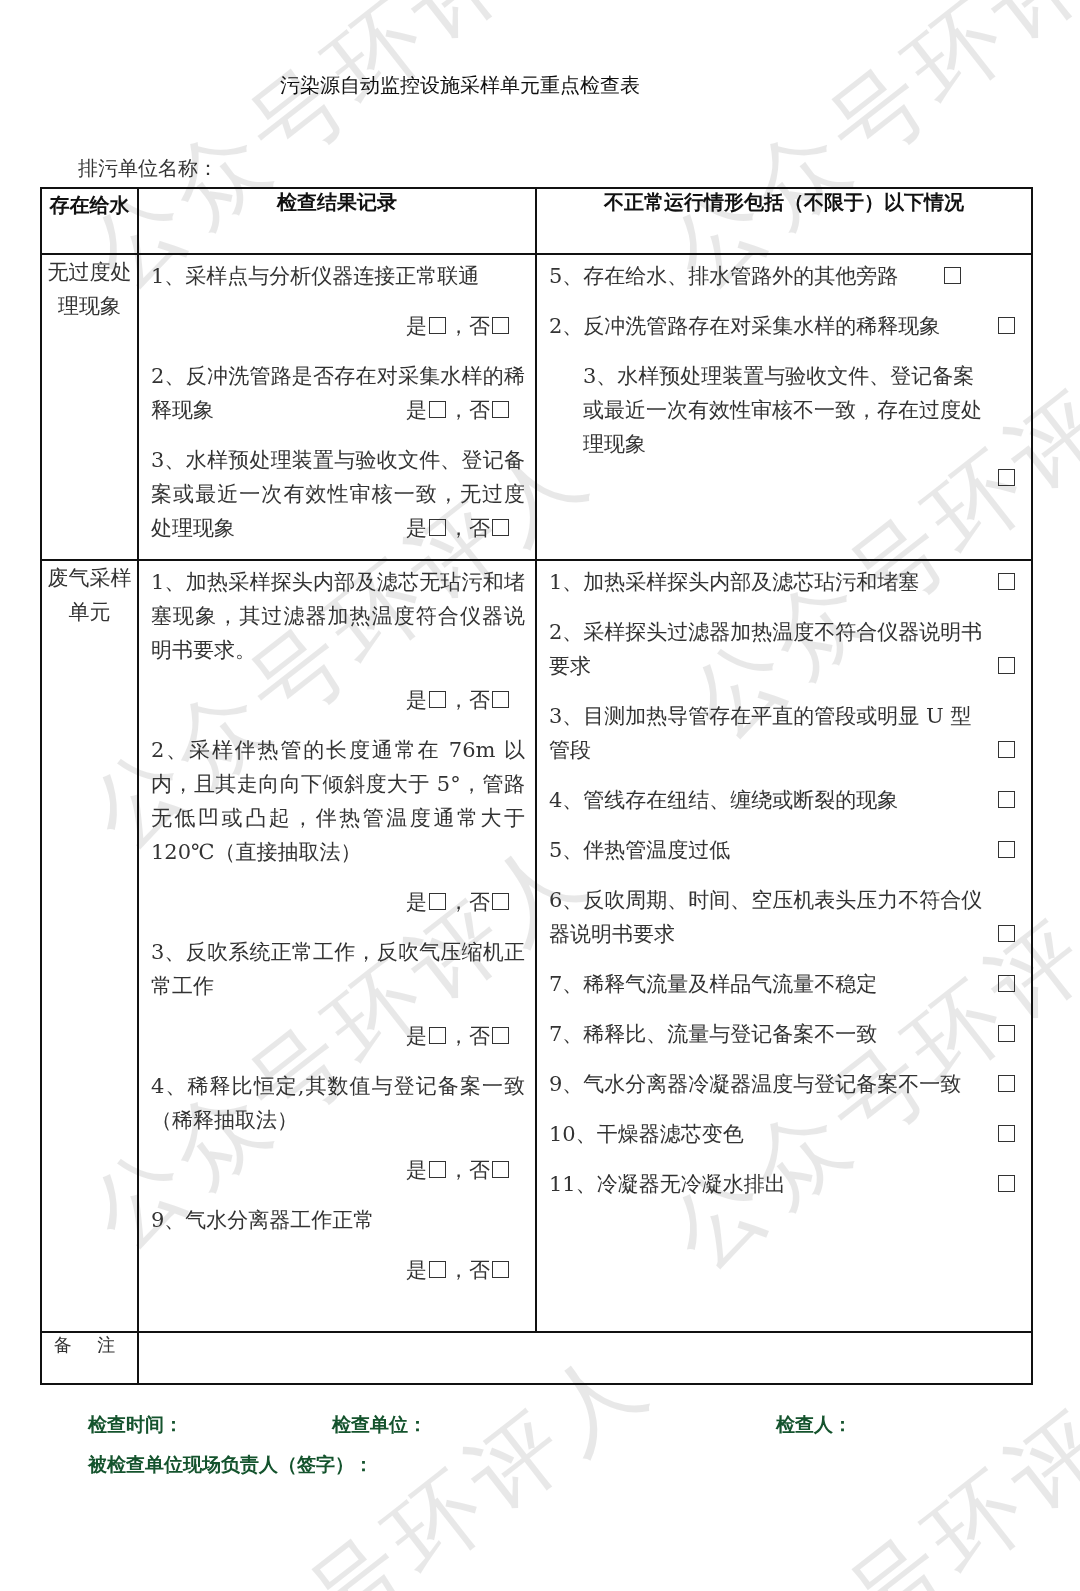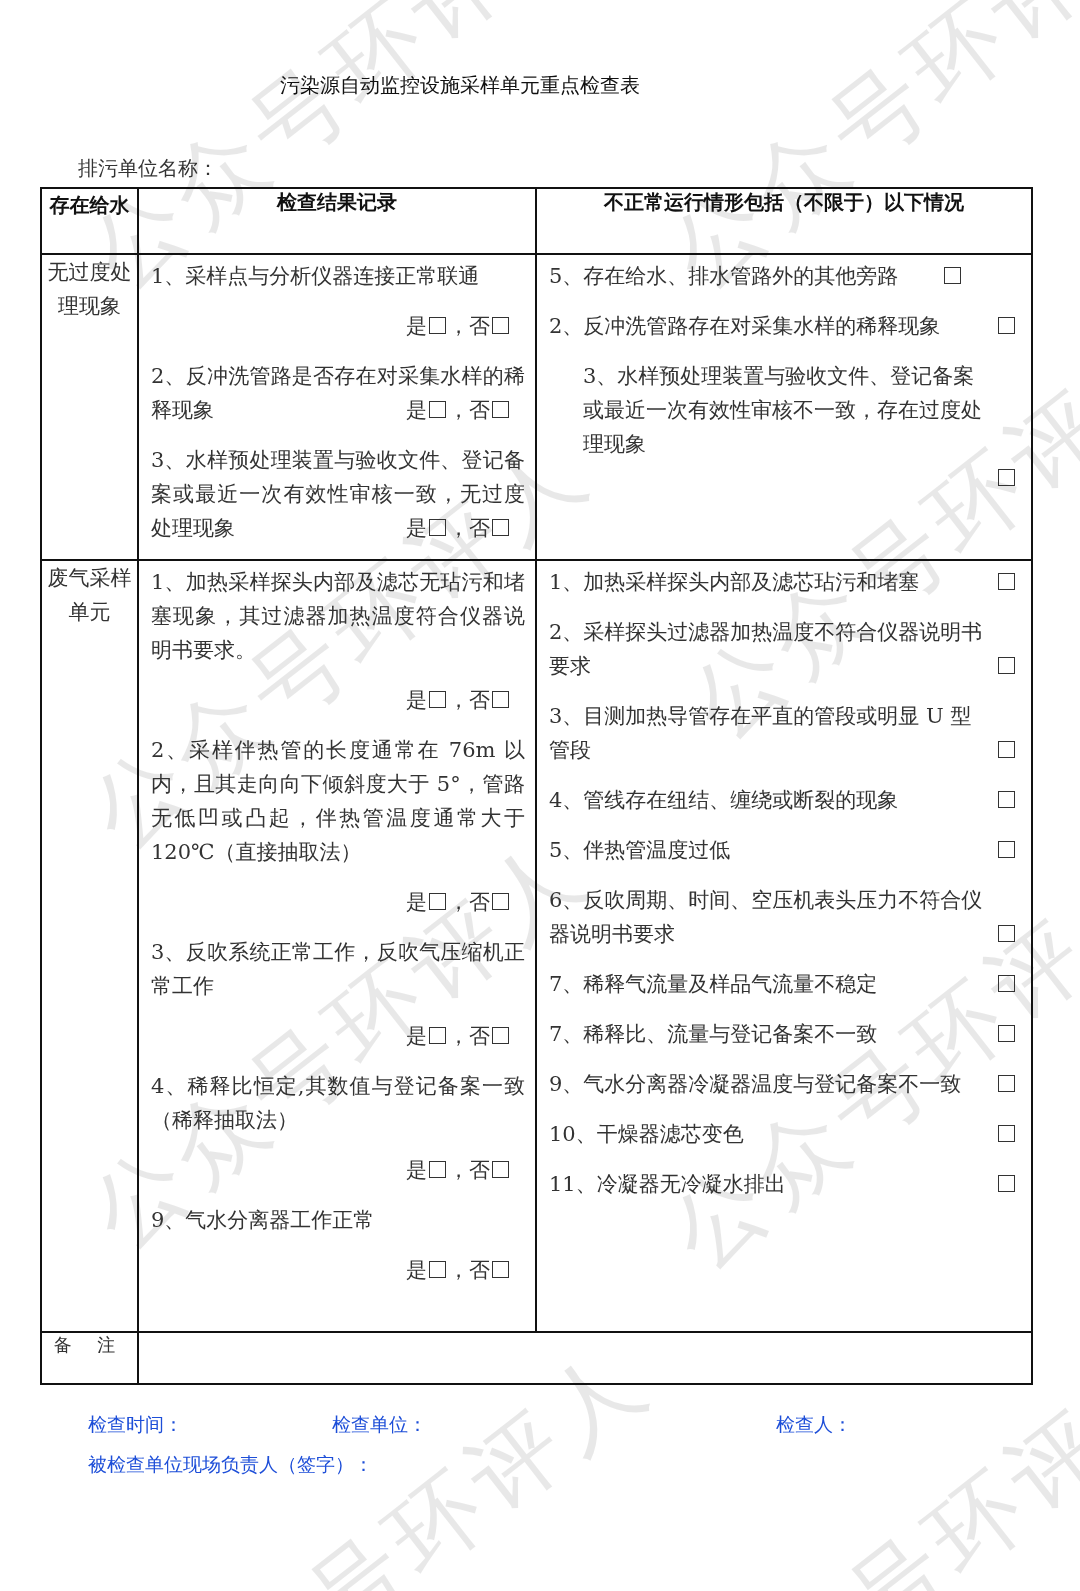--- a/index.html
+++ b/index.html
@@ -38,22 +38,22 @@
     padding: 0 8px; color: #333;
   }
   .cell-inner { padding: 4px 10px 0 12px; position: relative; }
   .item { font-size: 21px; line-height: 34px; color: #333; text-align: justify; }
   .yn { text-align: right; padding-right: 14px; font-size: 21px; line-height: 34px; color: #333; }
   .box { display: inline-block; width: 15px; height: 15px; border: 1.5px solid #333; vertical-align: -1px; margin: 0 2px; }
   .right-item { position: relative; font-size: 21px; line-height: 34px; color: #333; padding-right: 30px; }
   .right-item .rbox { position: absolute; right: 6px; bottom: 9px; width: 15px; height: 15px; border: 1.5px solid #333; }
   .gap16 { height: 16px; }
   .footer-line {
-    position: absolute; font-family: "DejaVu Sans", sans-serif; font-weight: normal;
-    font-size: 19px; color: #1d4ed8; z-index: 2;
+    position: absolute; font-family: "DejaVu Sans", sans-serif; font-weight: bold;
+    font-size: 19px; color: #14532d; z-index: 2;
   }
   td.note-label { font-size: 18px; text-align: center; vertical-align: middle; height: 50px; color: #333; letter-spacing: 10px; }
 </style>
 </head>
 <body>
 
 <div class="watermark" style="top:20px;left:40px;">公众号环评人</div>
 <div class="watermark" style="top:20px;left:620px;">公众号环评人</div>
 <div class="watermark" style="top:470px;left:640px;">公众号环评人</div>
 <div class="watermark" style="top:580px;left:40px;">公众号环评人</div>

